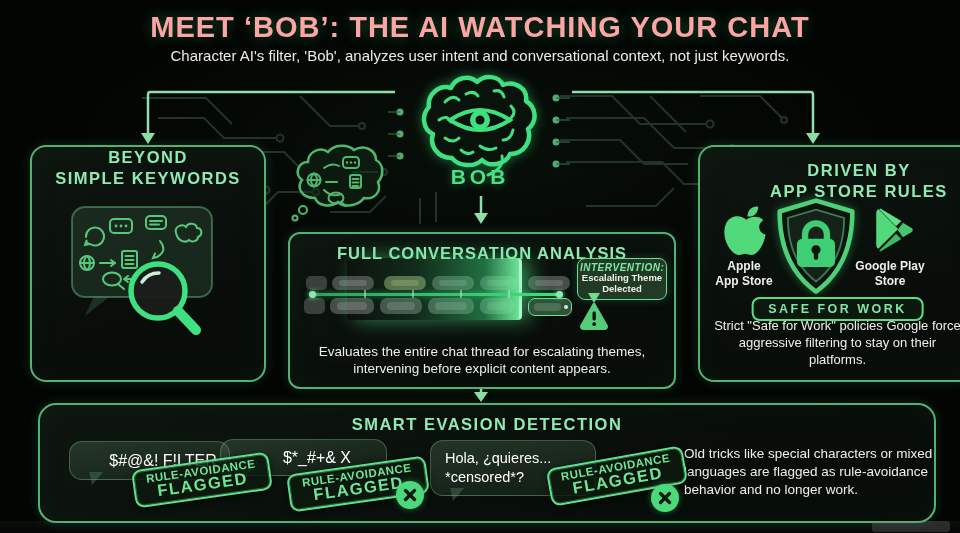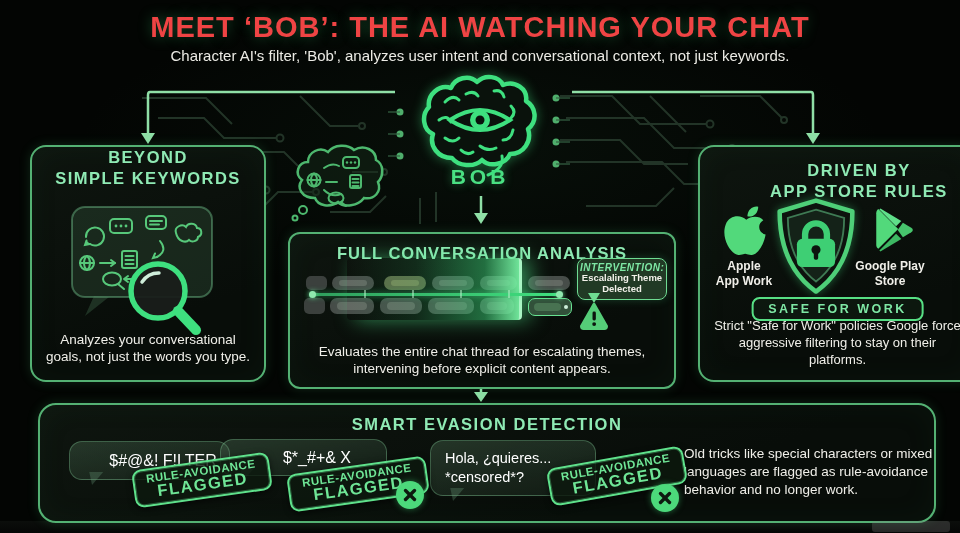--- a/index.html
+++ b/index.html
@@ -3,21 +3,21 @@
 <meta charset="utf-8">
 <style>
   html,body{margin:0;padding:0;background:#000;}
   #stage{position:relative;width:960px;height:533px;background:#030503;overflow:hidden;
     font-family:"Liberation Sans",sans-serif;}
   #stage::before{content:"";position:absolute;inset:0;
     background:radial-gradient(ellipse 60% 40% at 50% 28%, rgba(40,90,55,0.12), rgba(0,0,0,0) 70%);}
   .abs{position:absolute;}
   
   .title{left:0;right:0;top:11px;text-align:center;font-size:29px;font-weight:bold;
-    letter-spacing:1px;color:#ef4444;text-shadow:0 0 14px rgba(62,224,127,.35);}
+    letter-spacing:1px;color:#fca5a5;text-shadow:0 0 14px rgba(62,224,127,.35);}
   .subtitle{left:0;right:0;top:47px;text-align:center;font-size:15px;color:#ecebe5;}
   .boblabel{left:416px;top:165px;width:128px;text-align:center;font-size:21px;font-weight:bold;
     letter-spacing:4px;color:#4ae083;text-shadow:0 0 10px rgba(62,224,127,.45);}
   
   .panel{border:2px solid #54b173;border-radius:16px;
     background:linear-gradient(160deg,#0e150f 0%,#080d09 70%);
     box-shadow:0 0 12px rgba(80,200,120,.18), inset 0 0 30px rgba(40,120,70,.07);z-index:3;}
   .h2{white-space:pre-line;text-align:center;font-weight:bold;color:#8feab4;
     letter-spacing:1.5px;font-size:16.5px;line-height:1.25;}
   .caption{text-align:center;color:#f0efe9;font-size:13.5px;line-height:1.3;}
@@ -220,21 +220,20 @@
       </g>
       <g fill="#57c87a">
           <circle cx="56" cy="23" r="1.4"></circle>
           <circle cx="61" cy="23" r="1.4"></circle>
           <circle cx="66" cy="23" r="1.4"></circle>
         </g>
       <circle cx="98" cy="88" r="27" fill="rgba(26,30,27,.94)" stroke="#3ee07f" stroke-width="5.5"></circle>
       <path d="M82,79 a20,20 0 0 1 17,-9" fill="none" stroke="#cfeeda" stroke-width="3.5" stroke-linecap="round"></path>
       <line x1="118" y1="108" x2="136" y2="127" stroke="#3ee07f" stroke-width="10" stroke-linecap="round"></line>
     </svg>
-    <div class="abs caption" style="left:11px;right:11px;bottom:14px;">Analyzes your conversational goals, not just the words you type.</div>
   </div>
 
   <div class="abs panel" id="panel-convo">
     <div class="h2" style="margin-top:9px;letter-spacing:1px;">FULL CONVERSATION ANALYSIS</div>
 
     <div class="abs pill sq" style="left:16px;top:42px;width:21px;height:14px;"></div>
     <div class="abs pill" style="left:42px;top:42px;width:42px;height:14px;">
         <div class="bar"></div>
       </div>
     <div class="abs pill olive" style="left:94px;top:42px;width:42px;height:14px;">
@@ -294,21 +293,21 @@
 
   <div class="abs panel" id="panel-appstore">
     <div class="h2" style="margin-top:13px;">DRIVEN BY
 APP STORE RULES</div>
 
     <svg class="abs" style="left:18px;top:58px;" width="52" height="50" viewBox="0 0 44 44">
       <path d="M24,13 C19,8 9,9 6,17 C2,27 8,39 14,43 C17,45 20,43.5 23,43 C26,43.5 29,45 32,43 C37,39 40,32 41,26 C35,25 33,17 39,13.5 C36,9.5 28,9.5 24,13 Z" fill="#52d97b"></path>
       <path d="M25,10 C25,4 30,0.5 34.5,1.5 C34.5,7.5 30,11 25,10 Z" fill="#52d97b"></path>
     </svg>
     <div class="abs store-label" style="left:6px;top:112px;width:76px;">Apple
-App Work</div>
+App Store</div>
 
     <svg class="abs" style="left:70px;top:50px;filter:drop-shadow(0 0 5px rgba(62,224,127,.4));" width="92" height="100" viewBox="0 0 100 110">
       <path d="M50,4 L90,16 C90,52 78,84 50,104 C22,84 10,52 10,16 Z" fill="#0d130e" stroke="#4ecf78" stroke-width="5" stroke-linejoin="round"></path>
       <path d="M50,14 L81,23 C81,52 71,77 50,93 C29,77 19,52 19,23 Z" fill="rgba(60,120,80,.16)" stroke="rgba(110,220,150,.5)" stroke-width="2"></path>
       <path d="M38,48 v-7 a12,12 0 0 1 24,0 v7" fill="none" stroke="#3ecf74" stroke-width="7"></path>
       <rect x="29" y="46" width="42" height="31" rx="6" fill="#3ecf74"></rect>
       <circle cx="50" cy="58" r="5" fill="#0c140e"></circle>
         <rect x="47.6" y="58" width="4.8" height="11" rx="2" fill="#0c140e"></rect>
     </svg>
 

